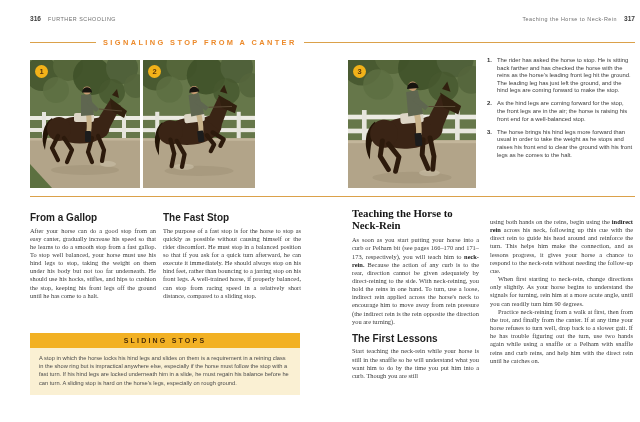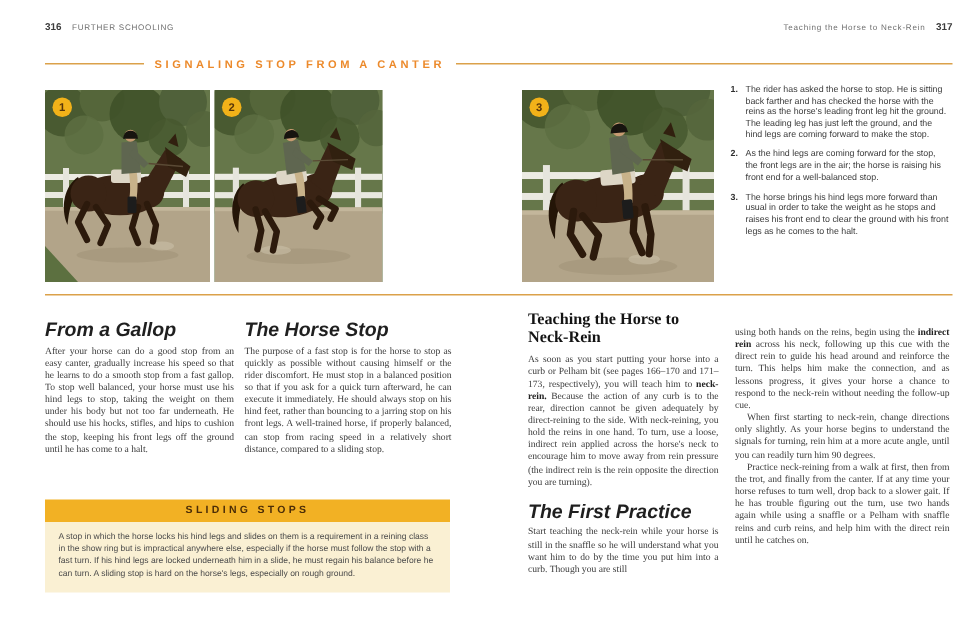--- a/index.html
+++ b/index.html
@@ -40,22 +40,22 @@
   .step{display:flex;margin-bottom:5.5px;}
   .step-num{font-weight:bold;width:10px;flex:none;color:#2e2e2e;}
   .step-text{flex:1;}
 
   
   .col{position:absolute;}
   #colA{left:30px;top:212px;width:126px;}
   #colB{left:163px;top:212px;width:138px;}
   #colC{left:352px;top:208px;width:127px;}
   #colD{left:490px;top:218px;width:143px;}
-  .col-h{font-family:"Liberation Sans",sans-serif;font-style:italic;font-weight:bold;
-         font-size:13px;color:#1f1f1f;margin:0 0 3.5px 0;}
+  .col-h{font-family:"Liberation Sans",sans-serif;font-weight:bold;
+         font-size:10px;color:#1f1f1f;margin:0 0 3.5px 0;}
   .sub-h{margin-top:7px;}
   .bodytext{font-size:6.4px;line-height:8.15px;text-align:justify;color:#3a3a3a;margin:0;}
   .bodytext strong{color:#222;}
   .indent{text-indent:8px;}
   .article-h{font-family:"Liberation Serif",serif;font-weight:bold;font-size:10.8px;
              line-height:11.6px;color:#141414;margin:0 0 5px 0;}
 
   
   .callout{position:absolute;left:30px;top:333px;width:270px;}
   .callout-bar{background:#F2B124;height:15px;text-align:center;
@@ -196,33 +196,33 @@
   </div>
 
   <div class="mid-rule"></div>
 
   <div class="col" id="colA">
     <h3 class="col-h">From a Gallop</h3>
     <p class="bodytext">After your horse can do a good stop from an easy canter, gradually increase his speed so that he learns to do a smooth stop from a fast gallop. To stop well balanced, your horse must use his hind legs to stop, taking the weight on them under his body but not too far underneath. He should use his hocks, stifles, and hips to cushion the stop, keeping his front legs off the ground until he has come to a halt.</p>
   </div>
 
   <div class="col" id="colB">
-    <h3 class="col-h">The Horse Stop</h3>
+    <h3 class="col-h">The Fast Stop</h3>
     <p class="bodytext">The purpose of a fast stop is for the horse to stop as quickly as possible without causing himself or the rider discomfort. He must stop in a balanced position so that if you ask for a quick turn afterward, he can execute it immediately. He should always stop on his hind feet, rather than bouncing to a jarring stop on his front legs. A well-trained horse, if properly balanced, can stop from racing speed in a relatively short distance, compared to a sliding stop.</p>
   </div>
 
   <div class="callout">
     <div class="callout-bar">SLIDING STOPS</div>
     <div class="callout-body">A stop in which the horse locks his hind legs and slides on them is a requirement in a reining class in the show ring but is impractical anywhere else, especially if the horse must follow the stop with a fast turn. If his hind legs are locked underneath him in a slide, he must regain his balance before he can turn. A sliding stop is hard on the horse's legs, especially on rough ground.</div>
   </div>
 
   <div class="col" id="colC">
     <h2 class="article-h">Teaching the Horse to Neck-Rein</h2>
     <p class="bodytext"><span>As soon as you start putting your horse into a curb or Pelham bit (see pages 166–170 and 171–173, respectively), you will teach him to </span><strong>neck-rein.</strong><span> Because the action of any curb is to the rear, direction cannot be given adequately by direct-reining to the side. With neck-reining, you hold the reins in one hand. To turn, use a loose, indirect rein applied across the horse's neck to encourage him to move away from rein pressure (the indirect rein is the rein opposite the direction you are turning).</span></p>
-    <h3 class="col-h sub-h">The First Practice</h3>
+    <h3 class="col-h sub-h">The First Lessons</h3>
     <p class="bodytext">Start teaching the neck-rein while your horse is still in the snaffle so he will understand what you want him to do by the time you put him into a curb. Though you are still</p>
   </div>
 
   <div class="col" id="colD">
     <p class="bodytext"><span>using both hands on the reins, begin using the </span><strong>indirect rein</strong><span> across his neck, following up this cue with the direct rein to guide his head around and reinforce the turn. This helps him make the connection, and as lessons progress, it gives your horse a chance to respond to the neck-rein without needing the follow-up cue.</span></p>
     <p class="bodytext indent">When first starting to neck-rein, change directions only slightly. As your horse begins to understand the signals for turning, rein him at a more acute angle, until you can readily turn him 90 degrees.</p>
     <p class="bodytext indent">Practice neck-reining from a walk at first, then from the trot, and finally from the canter. If at any time your horse refuses to turn well, drop back to a slower gait. If he has trouble figuring out the turn, use two hands again while using a snaffle or a Pelham with snaffle reins and curb reins, and help him with the direct rein until he catches on.</p>
   </div>
 
 </div>

